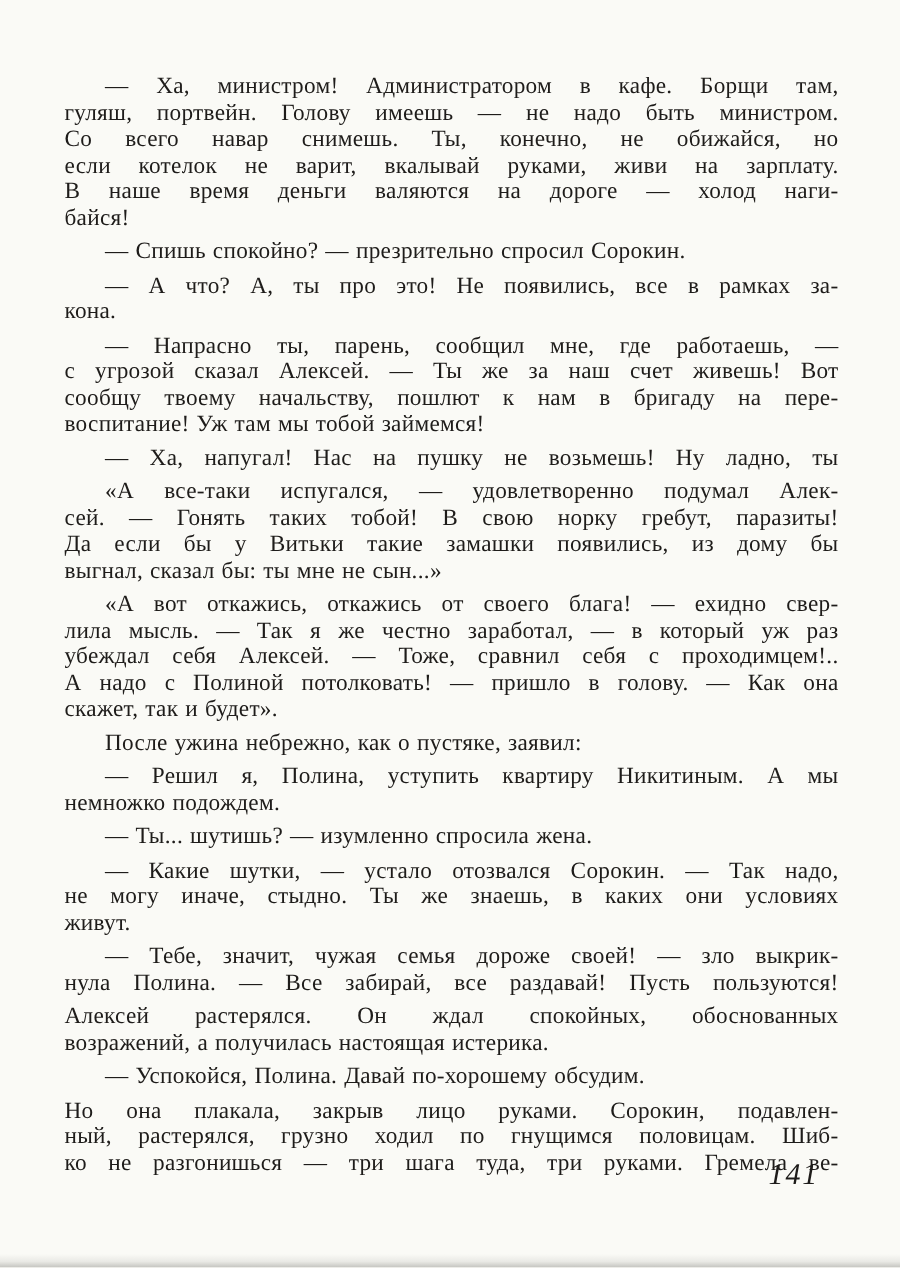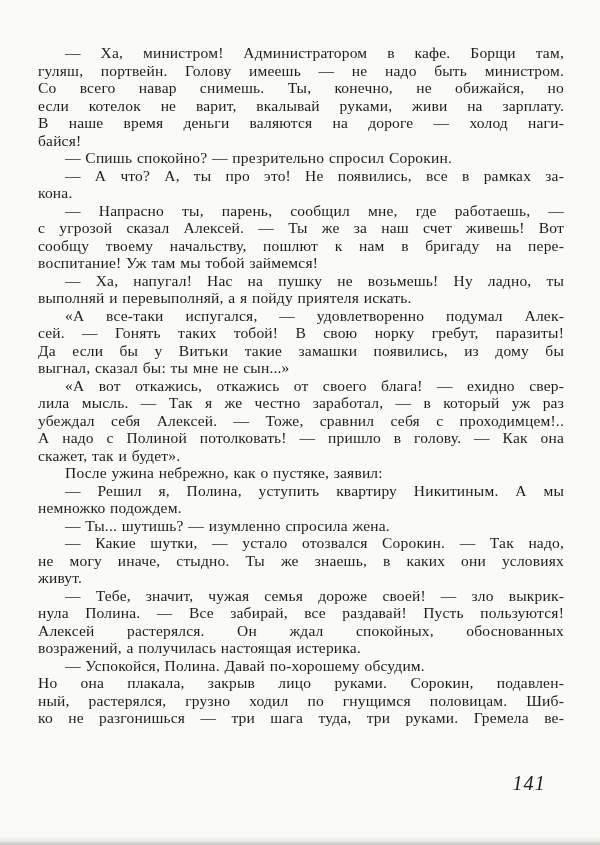--- a/index.html
+++ b/index.html
@@ -21,21 +21,21 @@
     overflow: hidden;
     background: var(--paper, #fafaf6);
   }
   .text-block {
     position: absolute;
     left: 38px;
     top: 44px;
     width: 526px;
   }
   .paragraph {
-    margin: 0;
+    margin: 5px;
     padding: 0;
   }
   .line {
     font-size: 15.5px;
     line-height: 17.5px;
     letter-spacing: 0.012em;
     text-align: justify;
     text-align-last: justify;
     word-spacing: 0.04em;
   }
@@ -84,21 +84,20 @@
         <div class="line lastline">кона.</div>
       </div>
       <div class="paragraph">
         <div class="line indent">— Напрасно ты, парень, сообщил мне, где работаешь, —</div>
         <div class="line">с угрозой сказал Алексей. — Ты же за наш счет живешь! Вот</div>
         <div class="line">сообщу твоему начальству, пошлют к нам в бригаду на пере-</div>
         <div class="line lastline">воспитание! Уж там мы тобой займемся!</div>
       </div>
       <div class="paragraph">
         <div class="line indent">— Ха, напугал! Нас на пушку не возьмешь! Ну ладно, ты</div>
-        <div class="line lastline">выполняй и перевыполняй, а я пойду приятеля искать.</div>
       </div>
       <div class="paragraph">
         <div class="line indent">«А все-таки испугался, — удовлетворенно подумал Алек-</div>
         <div class="line">сей. — Гонять таких тобой! В свою норку гребут, паразиты!</div>
         <div class="line">Да если бы у Витьки такие замашки появились, из дому бы</div>
         <div class="line lastline">выгнал, сказал бы: ты мне не сын...»</div>
       </div>
       <div class="paragraph">
         <div class="line indent">«А вот откажись, откажись от своего блага! — ехидно свер-</div>
         <div class="line">лила мысль. — Так я же честно заработал, — в который уж раз</div>

